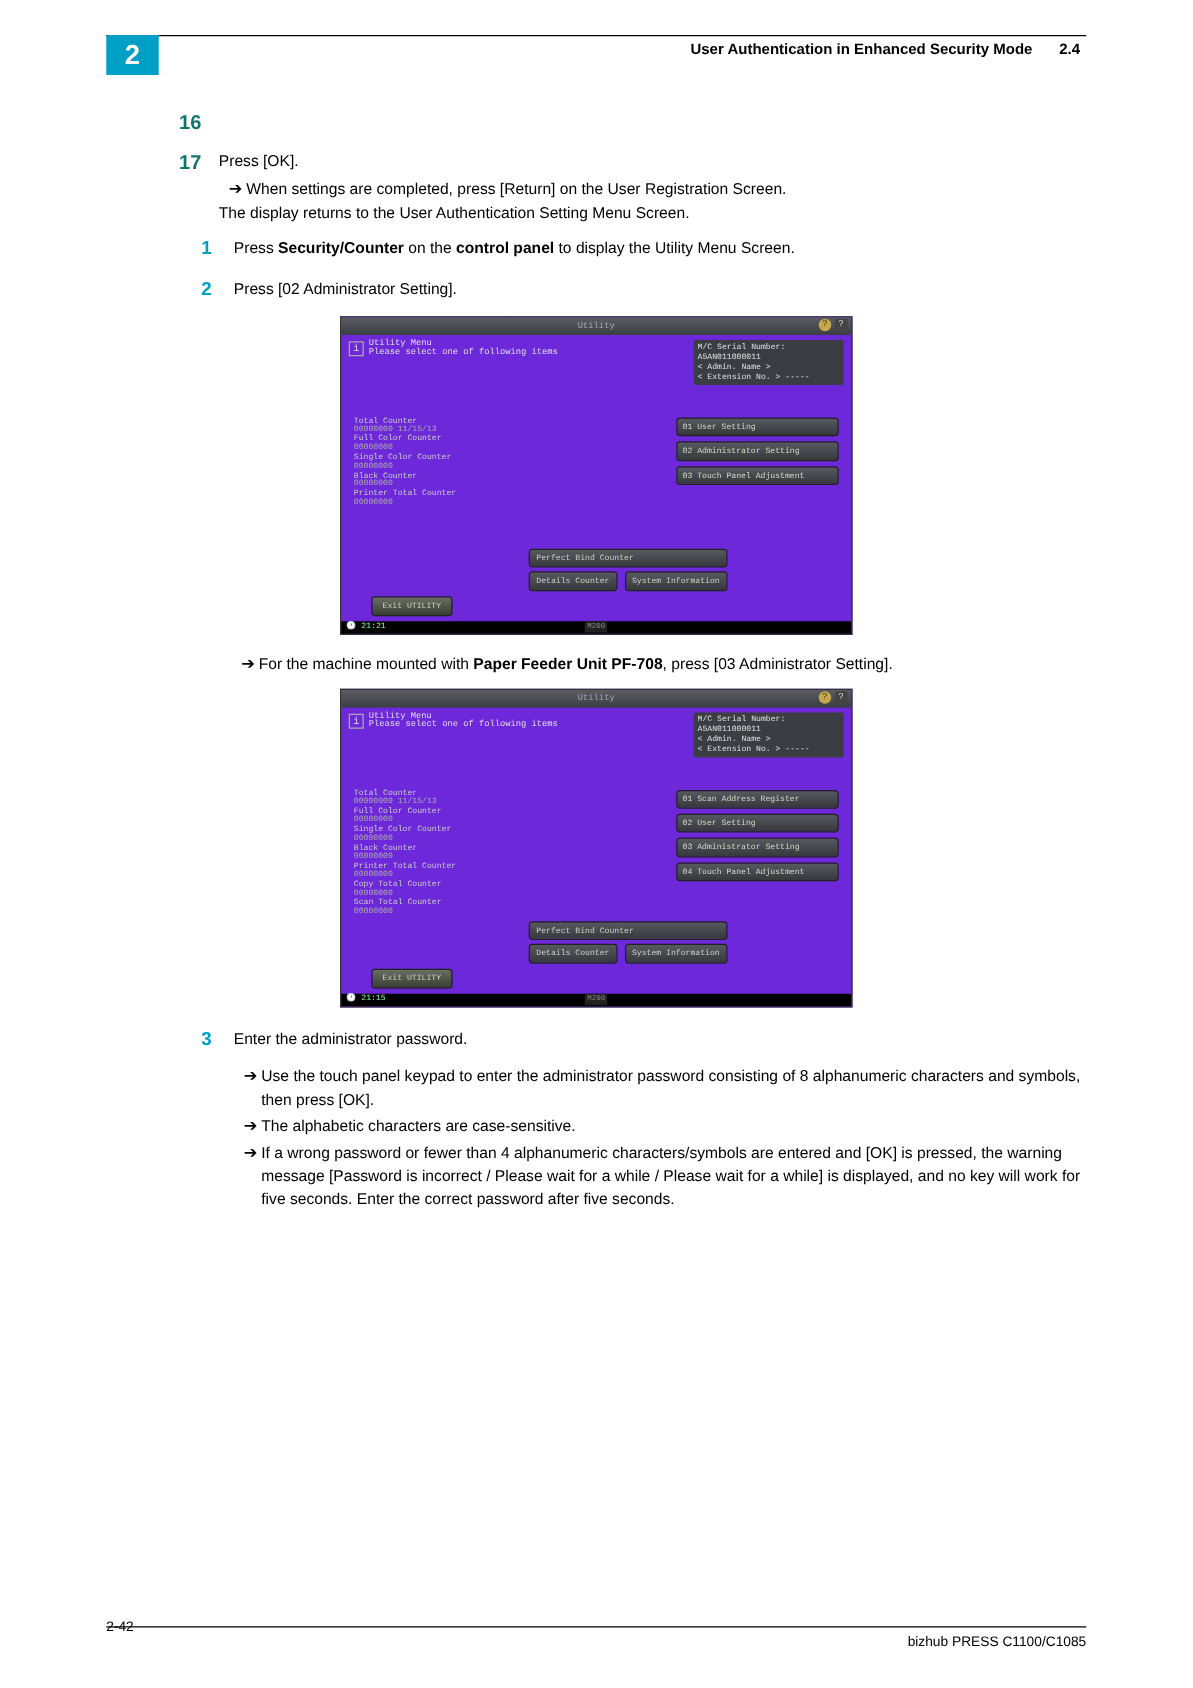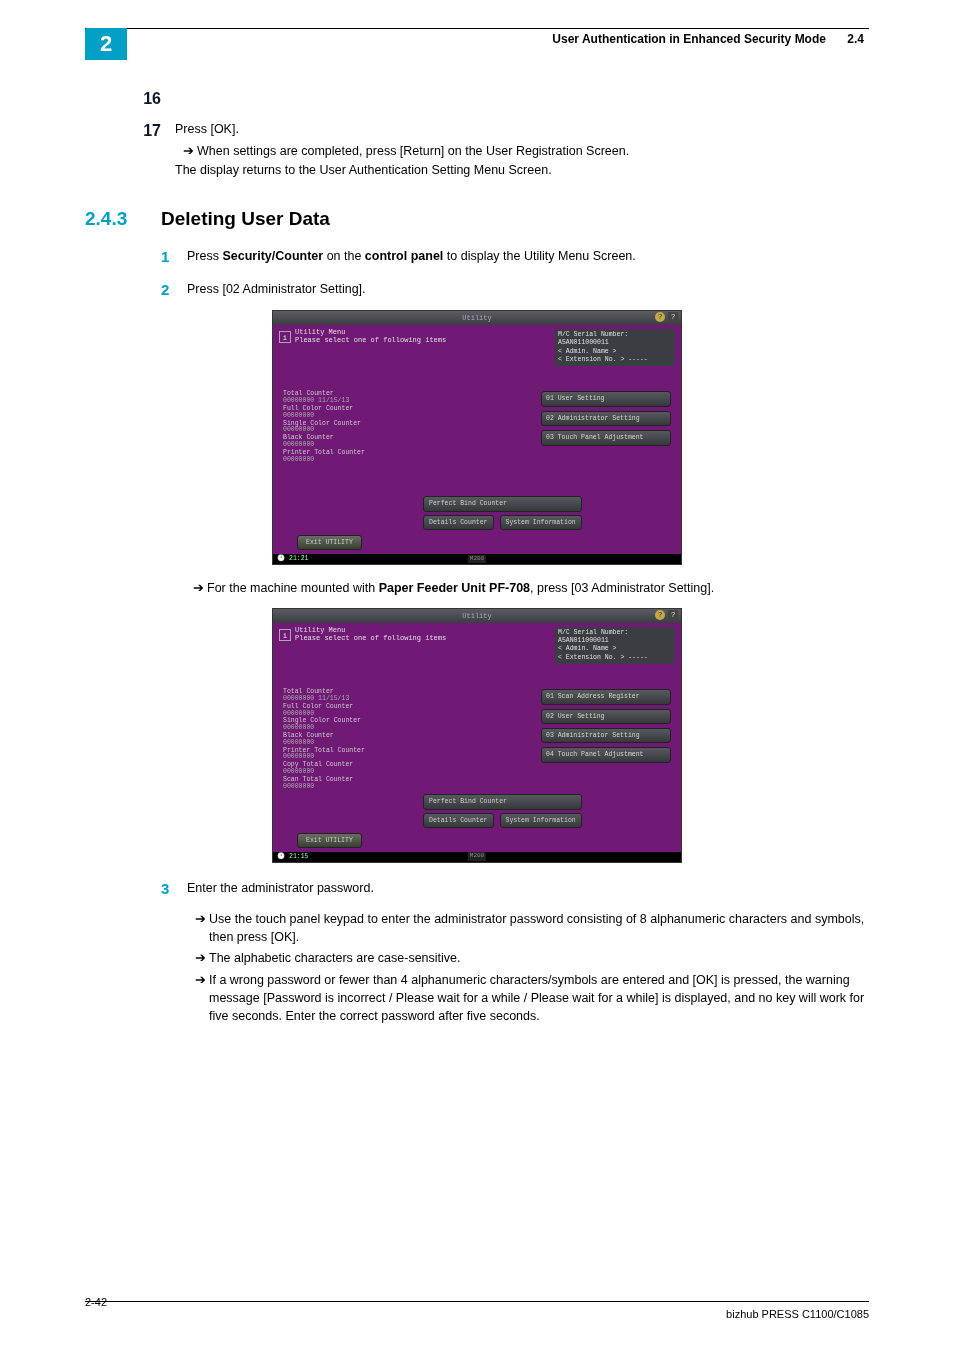--- a/index.html
+++ b/index.html
@@ -9,41 +9,41 @@
   
   .header-line { position: absolute; left: 85px; right: 85px; top: 28px; height: 1px; background: #000; }
   .chapter-tab { position: absolute; left: 85px; top: 28px; width: 42px; height: 32px; background: #00a0c6; color: #fff; font-weight: bold; font-size: 22px; display: flex; align-items: center; justify-content: center; border-top-left-radius: 2px; }
   .header-text { position: absolute; right: 90px; top: 32px; font-size: 12px; font-weight: bold; }
   .header-sec { margin-left: 18px; }
 
   
   .content { position: absolute; left: 85px; right: 85px; top: 86px; font-size: 12.5px; line-height: 1.45; }
 
   .step { display: flex; margin-bottom: 8px; }
-  .step-num { width: 90px; text-align: right; padding-right: 14px; color: #0f172a; font-weight: bold; font-size: 16px; flex-shrink: 0; padding-top: 1px; }
+  .step-num { width: 90px; text-align: right; padding-right: 14px; color: #0f766e; font-weight: bold; font-size: 16px; flex-shrink: 0; padding-top: 1px; }
   .step-body { flex: 1; padding-top: 2px; }
   .step-body .sub { display: flex; margin-top: 4px; }
   .arrow { width: 22px; flex-shrink: 0; font-size: 13px; padding-left: 8px; }
   .sub-text { flex: 1; }
 
   .section-heading { display: flex; align-items: baseline; margin-top: 26px; margin-bottom: 12px; }
   .sec-num { color: #00a0c6; font-weight: bold; font-size: 19px; width: 76px; }
   .sec-title { font-weight: bold; font-size: 19px; }
 
   .para { margin-left: 76px; margin-bottom: 14px; }
 
   .step-small { display: flex; margin-bottom: 10px; margin-left: 76px; }
   .step-small-num { width: 26px; color: #00a0c6; font-weight: bold; font-size: 15px; flex-shrink: 0; padding-top: 1px; }
   .step-small-body { flex: 1; padding-top: 2px; }
 
   .step-sub-arrows { margin-left: 102px; }
   .step-sub-arrows .sub { display: flex; margin-bottom: 3px; }
 
   
-  .screenshot { width: 410px; height: 255px; margin: 10px auto 14px auto; background: #701a75; border: 1px solid #333; position: relative; font-family: "Courier New", monospace; color: #e0e0e0; font-size: 7px; }
+  .screenshot { width: 410px; height: 255px; margin: 10px auto 14px auto; background: #6d28d9; border: 1px solid #333; position: relative; font-family: "Courier New", monospace; color: #e0e0e0; font-size: 7px; }
   .ss-titlebar { position: absolute; left: 0; right: 0; top: 0; height: 14px; background: linear-gradient(#5a5e62,#3a3e42); }
   .ss-utility-label { position: absolute; left: 50%; top: 2px; transform: translateX(-50%); color: #aab; font-size: 7px; }
   .ss-help { position: absolute; right: 16px; top: 1px; width: 10px; height: 10px; background: #c6a84a; border-radius: 50%; font-size: 7px; text-align: center; line-height: 10px; color: #333; }
   .ss-close { position: absolute; right: 3px; top: 1px; width: 10px; height: 10px; background: #444; font-size: 7px; text-align: center; line-height: 10px; }
 
   .ss-menuhead { position: absolute; left: 6px; top: 18px; display: flex; align-items: center; }
   .ss-info-icon { width: 12px; height: 12px; border: 1px solid #aaa; font-size: 8px; text-align: center; line-height: 11px; margin-right: 4px; }
   .ss-menuhead-text { font-size: 7px; line-height: 1.1; }
 
   .ss-serial { position: absolute; right: 6px; top: 18px; width: 120px; font-size: 6.5px; line-height: 1.25; background: #3a3e42; padding: 2px 3px; border-radius: 2px; }
@@ -97,24 +97,20 @@
       <div class="step-body">
         <div>Press [OK].</div>
         <div class="sub">
           <div class="arrow">➔</div>
           <div class="sub-text">When settings are completed, press [Return] on the User Registration Screen.</div>
         </div>
         <div>The display returns to the User Authentication Setting Menu Screen.</div>
       </div>
     </div>
 
-    <div class="section-heading">
-      <div class="sec-num">2.4.3</div>
-      <div class="sec-title">Deleting User Data</div>
-    </div>
 
 
     <div class="step-small">
       <div class="step-small-num">1</div>
       <div class="step-small-body">
         <span>Press </span><b class="bold">Security/Counter</b><span> on the </span><b class="bold">control panel</b><span> to display the Utility Menu Screen.</span>
       </div>
     </div>
 
     <div class="step-small">

